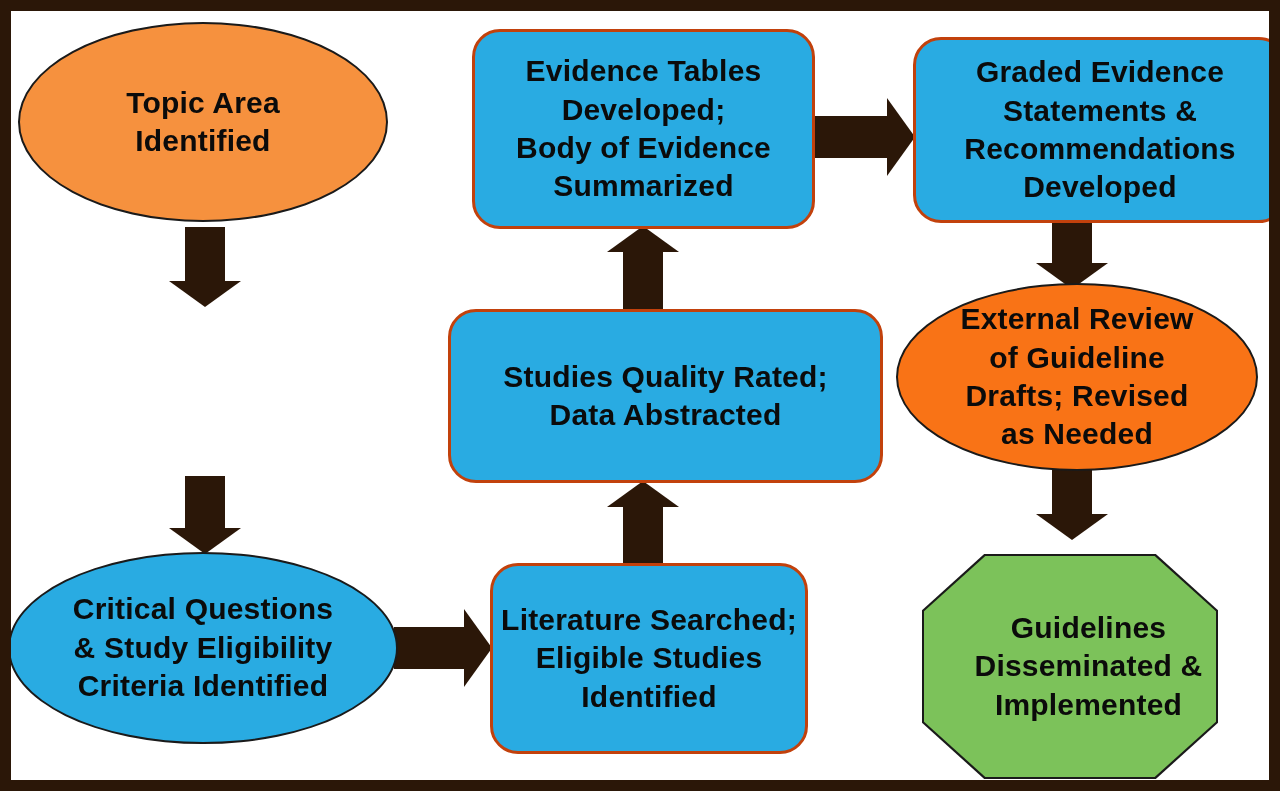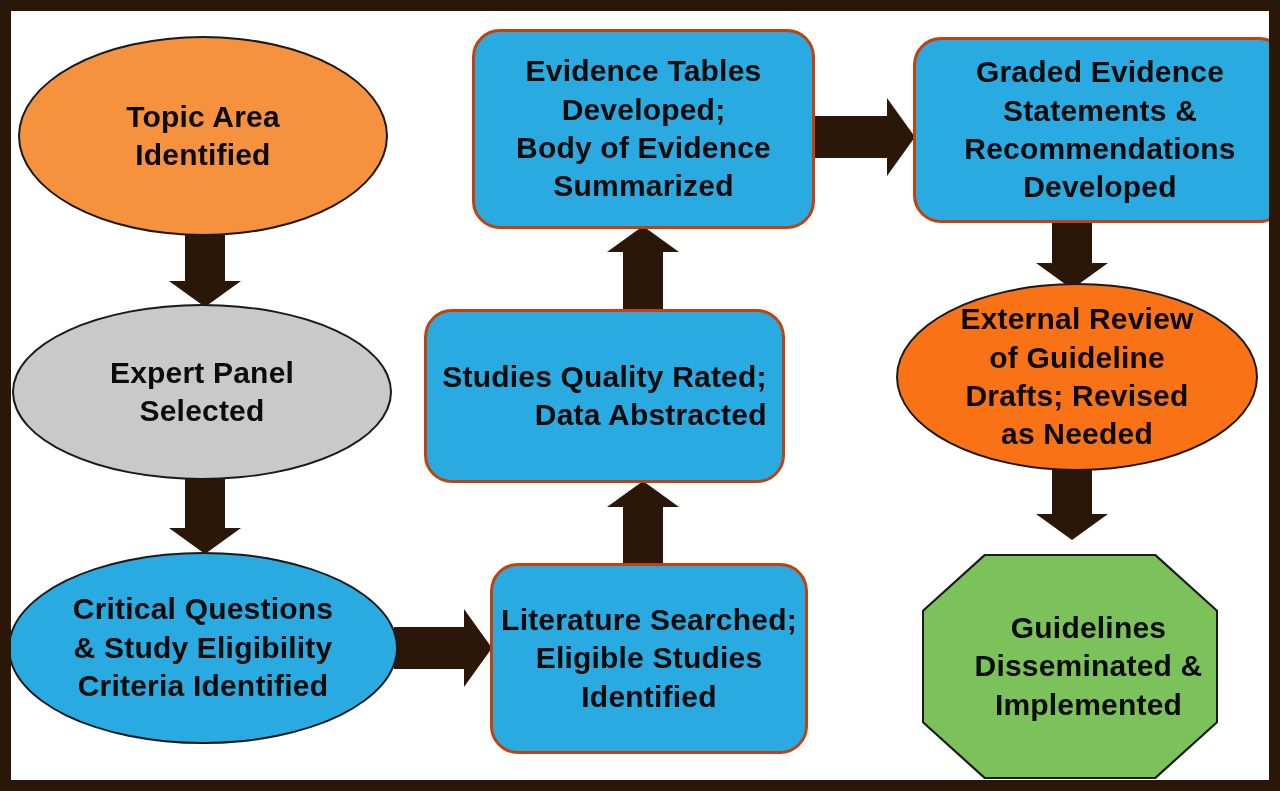--- a/index.html
+++ b/index.html
@@ -33,25 +33,25 @@
     white-space:pre-line;
     font-weight:bold;
     font-size:30px;
     line-height:1.28;
     color:#0b0b0b;
     letter-spacing:.2px;
   }
   .ellipse{border:2px solid #1a1a1a;border-radius:50%;}
   .rrect{border:3px solid #c2410c;border-radius:28px;}
 
-  .n1{left:18px;  top:36px;  width:370px; height:200px;}
+  .n1{left:18px;  top:22px;  width:370px; height:200px;}
   .n2{left:12px;  top:304px; width:380px; height:176px;}
   .n3{left:8px;   top:552px; width:390px; height:192px;justify-content:center;}
   .n4{left:490px; top:563px; width:318px; height:191px;}
-  .n5{left:424px; top:309px; width:361px; height:174px;text-align:right;}
+  .n5{left:448px; top:309px; width:435px; height:174px;}
   .n6{left:472px; top:29px;  width:343px; height:200px;}
   .n7{left:913px; top:30px;  width:374px; height:186px;margin-top:7px;}
   .n8{left:896px; top:283px; width:362px; height:188px;}
   .n9{left:922px; top:554px; width:296px; height:225px;padding-left:37px;}
 
   
   .oct-border{
     position:absolute;inset:0;
     background:#1a1a1a;
     clip-path:polygon(21% 0,79% 0,100% 25%,100% 75%,79% 100%,21% 100%,0 75%,0 25%);
@@ -95,24 +95,20 @@
 
 <div class="canvas">
 
   <div class="frame-border"></div>
 
   <div class="node ellipse n1" style="background: rgb(246, 145, 62);">
     <span class="label">Topic Area
 Identified</span>
   </div>
 
-  <div class="node ellipse n2" style="background: rgb(201, 201, 201);">
-    <span class="label">Expert Panel
-Selected</span>
-  </div>
 
   <div class="node ellipse n3" style="background: rgb(41, 171, 226);">
     <span class="label">Critical Questions
 &amp; Study Eligibility
 Criteria Identified</span>
   </div>
 
   <div class="node rrect n4" style="background: rgb(41, 171, 226);">
     <span class="label">Literature Searched;
 Eligible Studies

